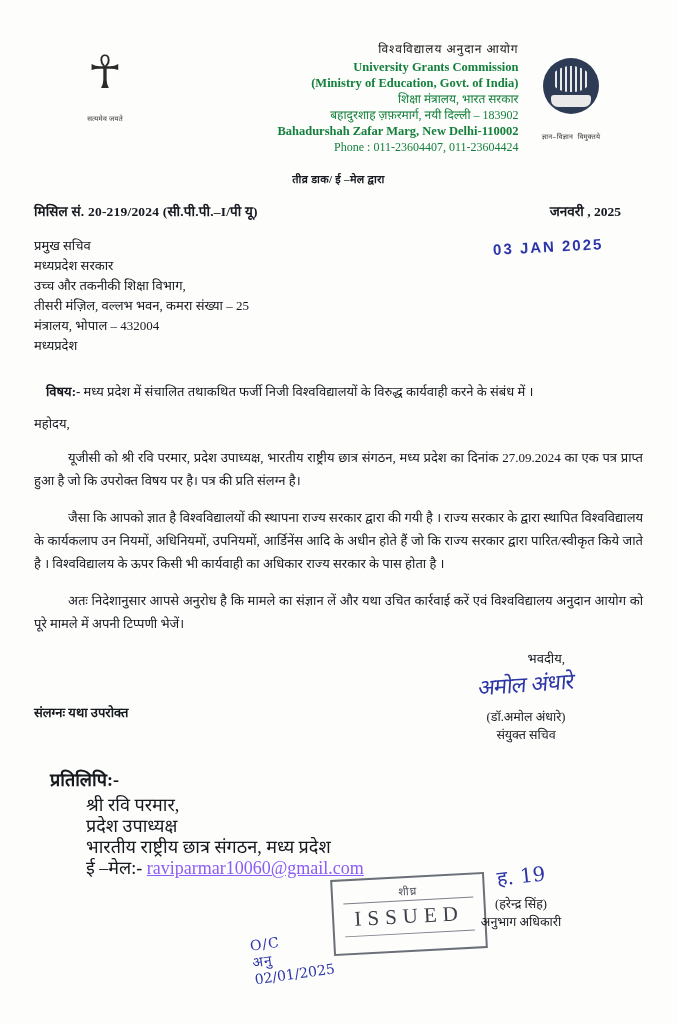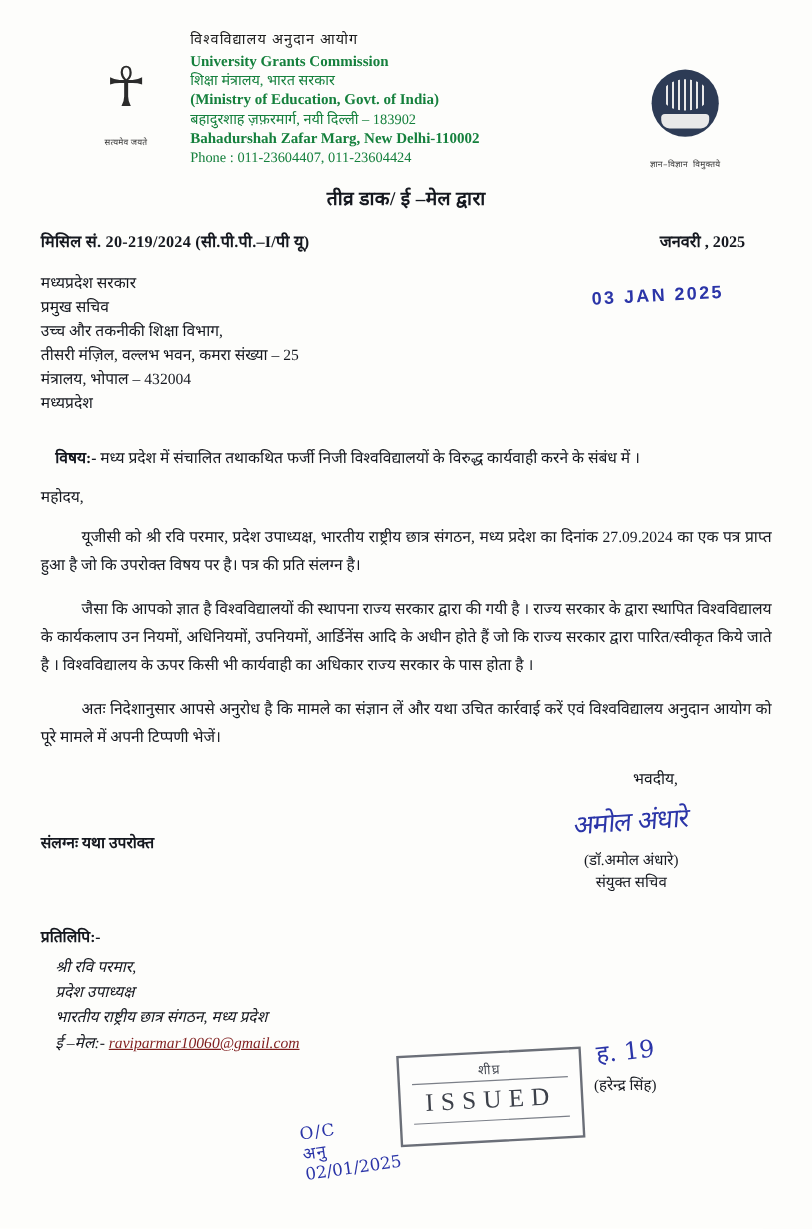--- a/index.html
+++ b/index.html
@@ -76,23 +76,23 @@
   }
   .ugc-logo-circle:after {
     content: "";
     position: absolute;
     left: 8px; bottom: 7px;
     width: 40px; height: 12px;
     background: #e9e9e9;
     border-radius: 3px 3px 7px 7px;
   }
   .header-center {
-    text-align: left;
+    text-align: right;
     width: 360px;
-    margin: 0 auto;
+    margin: 16px auto;
   }
   .hindi-script-top {
     font-size: 12px;
     color: #1a1a1a;
     letter-spacing: 1px;
     margin-bottom: 2px;
     font-family: "Liberation Serif", serif;
   }
   .hc-line {
     font-size: 12.5px;
@@ -101,22 +101,22 @@
     color: #15803d;
   }
   .hc-line.sub {
     font-weight: normal;
     font-size: 12px;
   }
   
   .mode-line {
     text-align: center;
     font-weight: bold;
-    font-size: 16px;
-    margin-top: 15px;
+    font-size: 11px;
+    margin-top: 0;
     letter-spacing: .3px;
     font-family: Liberation Serif, serif;
   }
   .ref-row {
     display: flex;
     justify-content: space-between;
     align-items: baseline;
     margin-top: 16px;
     font-size: 13.5px;
     font-weight: bold;
@@ -184,30 +184,30 @@
     letter-spacing: -1px;
     white-space: nowrap;
     margin-bottom: 10px;
   }
   .sign-name {
     font-size: 12.5px;
     line-height: 18px;
   }
   .copy-block {
     position: absolute;
-    left: 34px;
+    left: 50px;
     top: 770px;
-    font-size: 13px;
+    font-size: 18px;
     line-height: 21px;
   }
   .copy-title { font-weight: bold; margin-bottom: 4px; }
-  .copy-lines { margin-left: 12px; font-style: italic; }
+  .copy-lines { margin-left: 36px; }
   .email-underline {
     text-decoration: underline;
-    color: #7f1d1d;
+    color: #8b5cf6;
     font-family: "Liberation Serif", serif;
   }
   
   .sign-block2 {
     position: absolute;
     right: 56px;
     top: 862px;
     width: 200px;
     text-align: center;
   }
@@ -278,43 +278,43 @@
   <div class="letterhead">
 
     <div class="emblem-left">
       <div class="emblem-glyph">☥</div>
       <div class="emblem-caption">सत्यमेव जयते</div>
     </div>
 
     <div class="header-center">
       <div class="hindi-script-top">विश्वविद्यालय अनुदान आयोग</div>
       <div class="hc-line">University Grants Commission</div>
+      <div class="hc-line">(Ministry of Education, Govt. of India)</div>
       <div class="hc-line sub">शिक्षा मंत्रालय, भारत सरकार</div>
-      <div class="hc-line">(Ministry of Education, Govt. of India)</div>
       <div class="hc-line sub">बहादुरशाह ज़फ़रमार्ग, नयी दिल्ली – 183902</div>
       <div class="hc-line">Bahadurshah Zafar Marg, New Delhi-110002</div>
       <div class="hc-line sub">Phone : 011-23604407, 011-23604424</div>
     </div>
 
     <div class="emblem-right">
       <div class="ugc-logo-circle"></div>
       <div class="emblem-caption">ज्ञान–विज्ञान विमुक्तये</div>
     </div>
   </div>
 
   <div class="mode-line">तीव्र डाक/ ई –मेल द्वारा</div>
 
   <div class="ref-row">
     <div class="ref-no">मिसिल सं. 20-219/2024 (सी.पी.पी.–I/पी यू)</div>
     <div class="ref-date">जनवरी , 2025</div>
   </div>
 
   <div class="addressee">
+    <div>प्रमुख सचिव</div>
     <div>मध्यप्रदेश  सरकार</div>
-    <div>प्रमुख सचिव</div>
     <div>उच्च और तकनीकी शिक्षा विभाग,</div>
     <div>तीसरी मंज़िल, वल्लभ भवन, कमरा संख्या – 25</div>
     <div>मंत्रालय, भोपाल – 432004</div>
     <div>मध्यप्रदेश</div>
   </div>
 
   <div class="stamp-date">03 JAN 2025</div>
 
   <div class="subject">
     <b>विषय:-</b>
@@ -353,20 +353,21 @@
   <div class="issued-stamp">
     <div class="top-word">शीघ्र</div>
     <div class="stamp-line l1"></div>
     <div class="main-word">ISSUED</div>
     <div class="stamp-line l2"></div>
   </div>
 
   <div class="sign-block2">
     <div class="sign-script2">ह. 19</div>
     <div class="sign-name">(हरेन्द्र सिंह)</div>
+    <div class="sign-name">अनुभाग अधिकारी</div>
   </div>
 
   <div class="hand-note">
     <div class="l-top">O/C</div>
     <div class="l-top">अनु</div>
     <div class="l-bot">02/01/2025</div>
   </div>
 
 </div>
 

